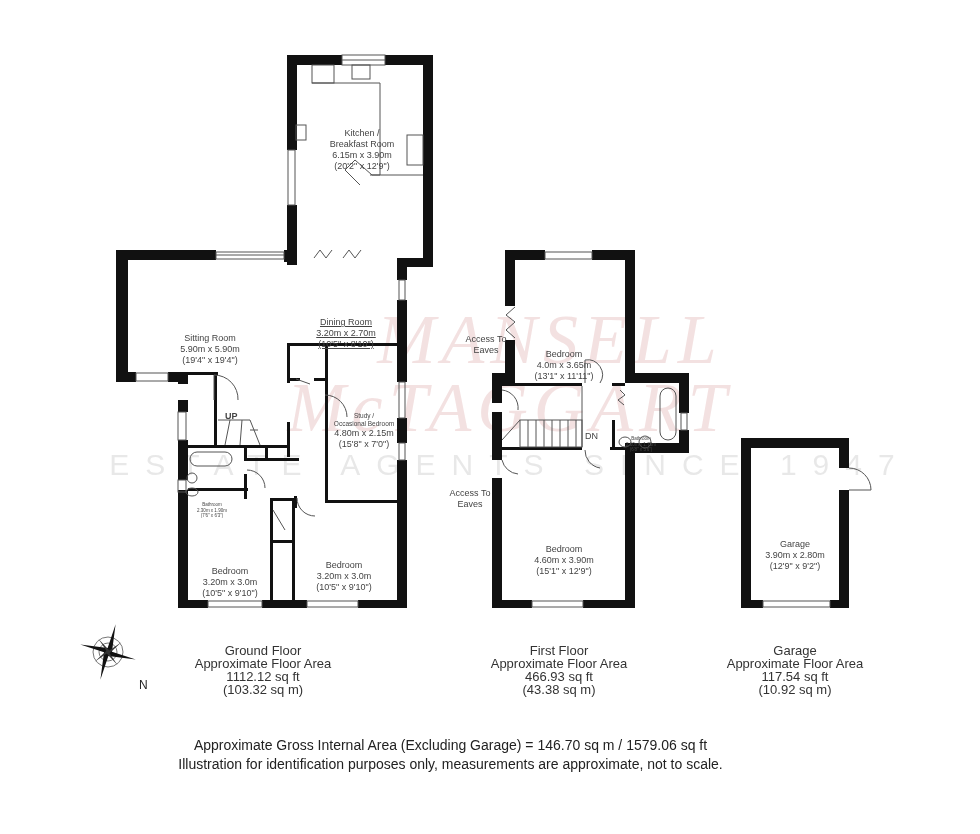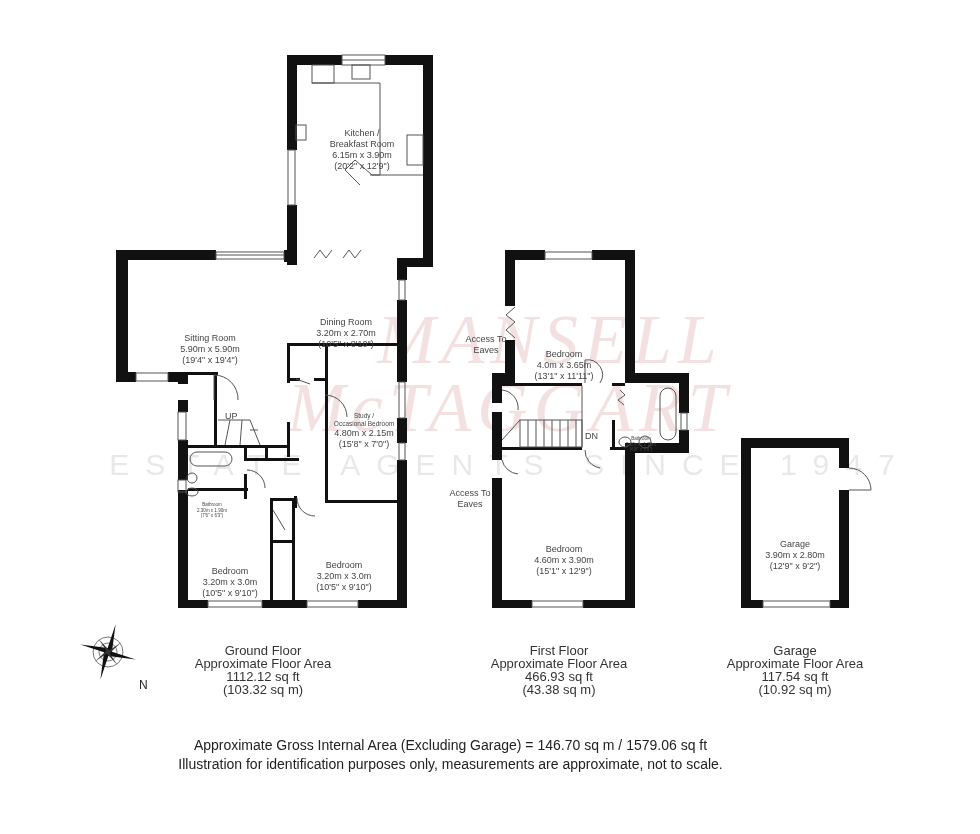--- a/index.html
+++ b/index.html
@@ -198,21 +198,21 @@
   <div>Kitchen /</div>
   <div>Breakfast Room</div>
   <div>6.15m x 3.90m</div>
   <div>(20'2" x 12'9")</div>
 </div>
 <div class="lbl" style="left:210px;top:305px;">
   <div>Sitting Room</div>
   <div>5.90m x 5.90m</div>
   <div>(19'4" x 19'4")</div>
 </div>
-<div class="lbl" style="left:346px;top:289px;">
+<div class="lbl" style="left:346px;top:289px;text-decoration:underline;">
   <div>Dining Room</div>
   <div>3.20m x 2.70m</div>
   <div>(10'5" x 8'10")</div>
 </div>
 <div class="lbl small" style="left:364px;top:384px;">
   <div>Study /</div>
   <div>Occasional Bedroom</div>
   <div style="font-size:9px;line-height:11px;">4.80m x 2.15m</div>
   <div style="font-size:9px;line-height:11px;">(15'8" x 7'0")</div>
 </div>
@@ -224,21 +224,21 @@
 <div class="lbl" style="left:230px;top:538px;">
   <div>Bedroom</div>
   <div>3.20m x 3.0m</div>
   <div>(10'5" x 9'10")</div>
 </div>
 <div class="lbl" style="left:344px;top:532px;">
   <div>Bedroom</div>
   <div>3.20m x 3.0m</div>
   <div>(10'5" x 9'10")</div>
 </div>
-<div class="other" style="left:225px;top:411px;">UP</div>
+<div class="other" style="left:225px;top:411px;font-weight:bold;">UP</div>
 
 <div class="lbl" style="left:564px;top:321px;">
   <div>Bedroom</div>
   <div>4.0m x 3.65m</div>
   <div>(13'1" x 11'11")</div>
 </div>
 <div class="lbl tiny" style="left:641px;top:408px;">
   <div>Bathroom</div>
   <div>2.10m x 1.70m</div>
   <div>(6'8" x 5'6")</div>

